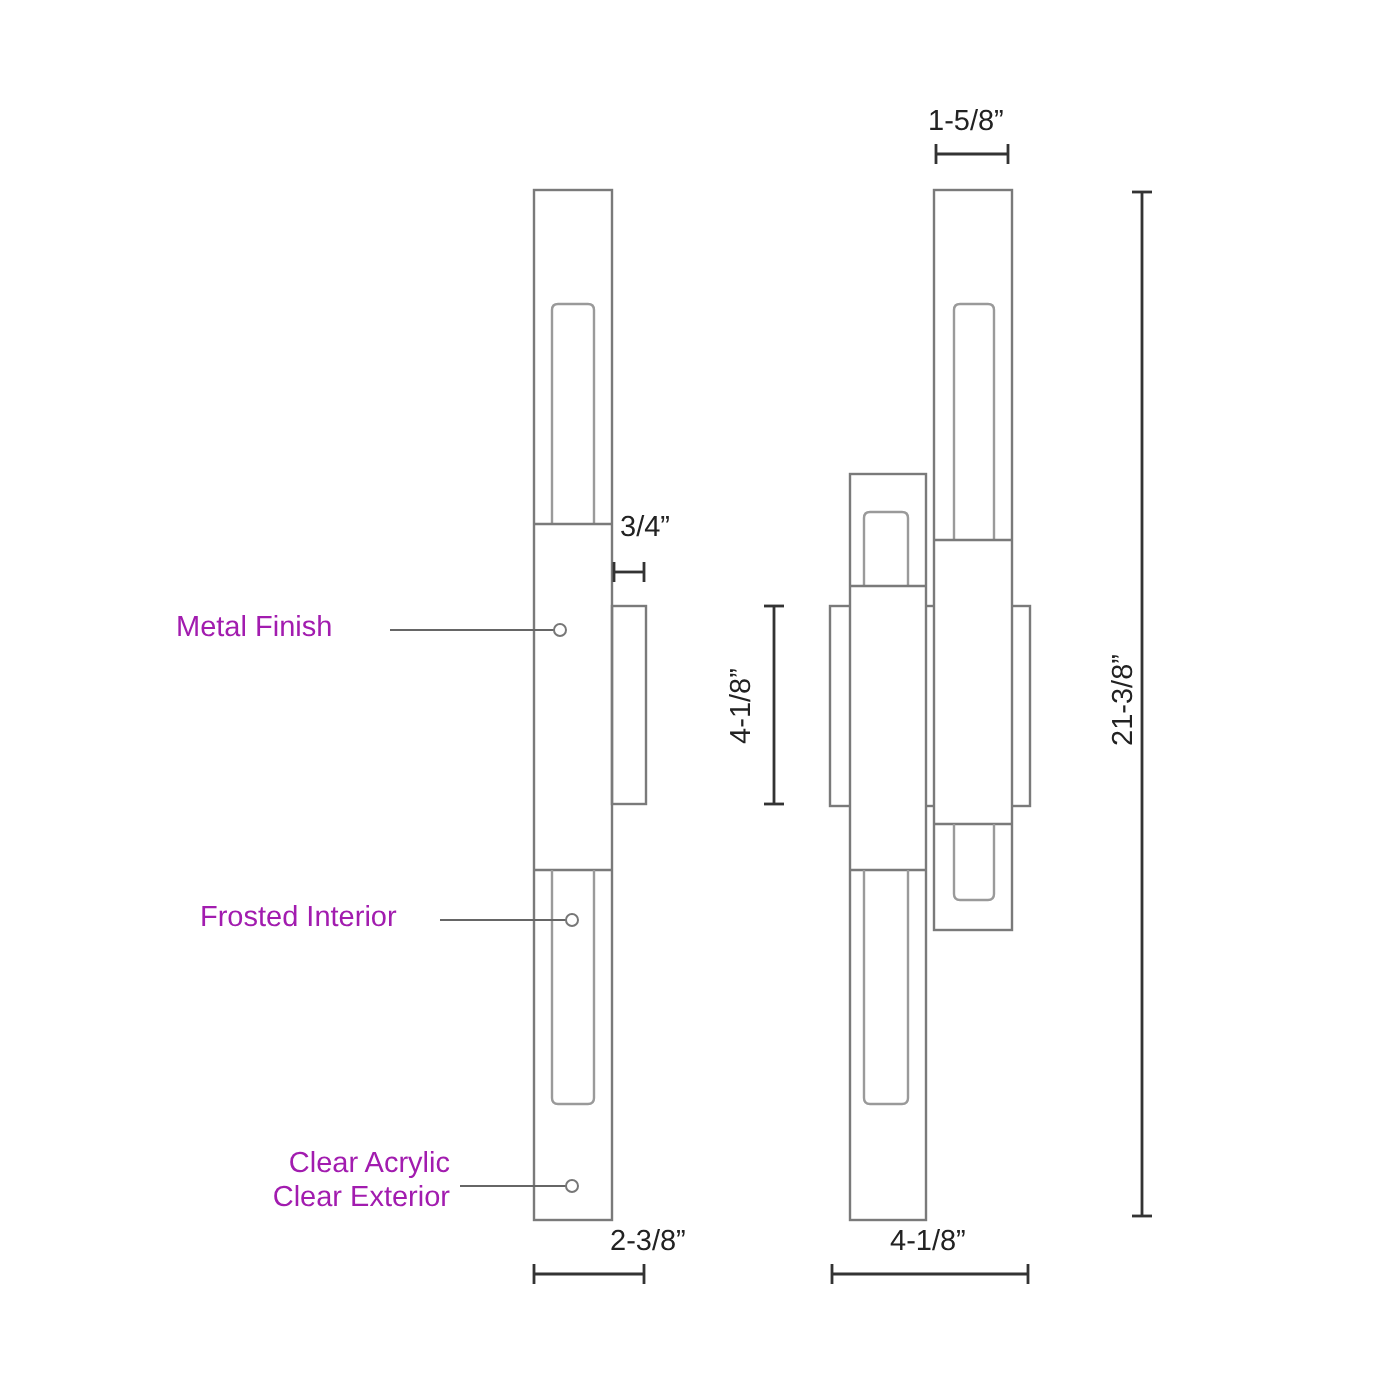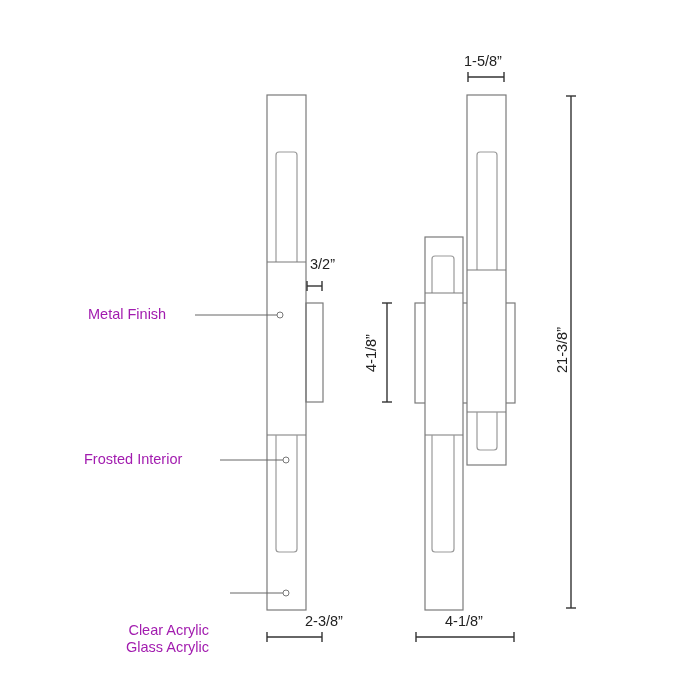--- a/index.html
+++ b/index.html
@@ -92,24 +92,24 @@
   </g>
 
   <g>
     <line class="dim" x1="571" y1="96" x2="571" y2="608"></line>
     <line class="dim" x1="566" y1="96" x2="576" y2="96"></line>
     <line class="dim" x1="566" y1="608" x2="576" y2="608"></line>
   </g>
 </svg>
 
 <div class="lbl" style="left:88px; top:306px;">Metal Finish</div>
-<div class="lbl" style="left:84px; top:451px;">Frosted Interior</div>
-<div class="lbl" style="left:104px; top:574px; text-align:right; width:105px;margin-top:48px;">
+<div class="lbl" style="left:100px; top:451px;">Frosted Interior</div>
+<div class="lbl" style="left:120px; top:574px; text-align:right; width:105px;">
   <div>Clear Acrylic</div>
-  <div>Glass Acrylic</div>
+  <div>Clear Exterior</div>
 </div>
 
-<div class="dlbl" style="left:310px; top:256px;">3/2”</div>
+<div class="dlbl" style="left:310px; top:256px;">3/4”</div>
 <div class="dlbl" style="left:273px; top:613px;margin-left:32px;">2-3/8”</div>
 <div class="dlbl" style="left:464px; top:53px;">1-5/8”</div>
 <div class="dlbl" style="left:445px; top:613px;">4-1/8”</div>
 <div class="dlbl rot" style="left:346px; top:345px; width:50px; text-align:center;">4-1/8”</div>
 <div class="dlbl rot" style="left:532px; top:342px; width:60px; text-align:center;">21-3/8”</div>
 
 </body></html>

